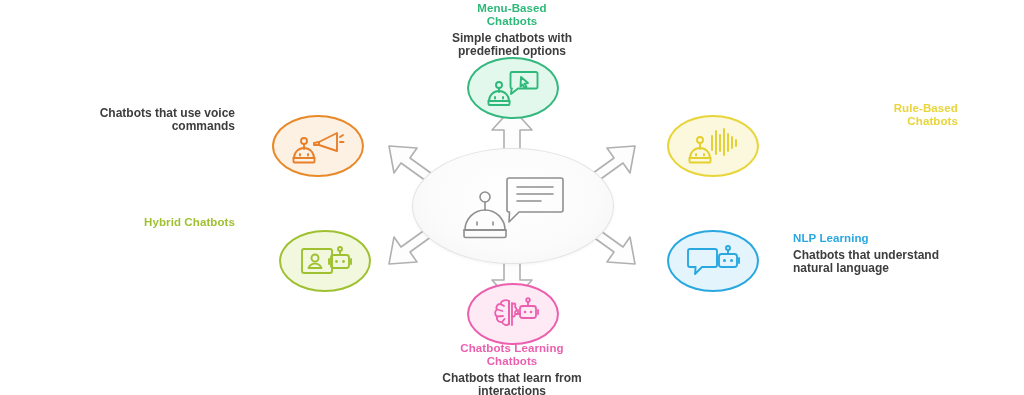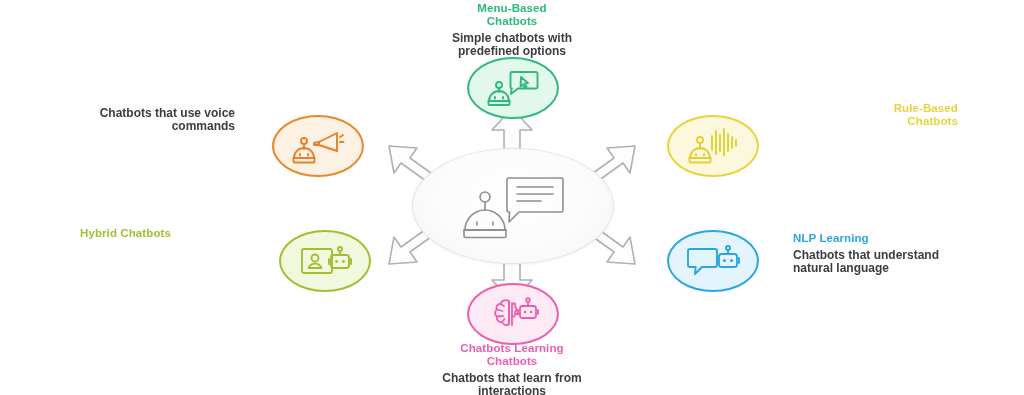--- a/index.html
+++ b/index.html
@@ -82,21 +82,21 @@
     font-size: 12px;
     line-height: 12.5px;
     color: #3d3d3d;
     margin: 0;
     font-weight: 600;
   }
 
   .lbl-menu   { left: 427px; top: 2px;   width: 170px; text-align: center; }
   .lbl-ml     { left: 427px; top: 342px; width: 170px; text-align: center; }
   .lbl-voice  { left: 80px;  top: 107px; width: 155px; text-align: right; }
-  .lbl-hybrid { left: 80px;  top: 227px; width: 155px; text-align: left; }
+  .lbl-hybrid { left: 80px;  top: 216px; width: 155px; text-align: right; }
   .lbl-rule   { left: 793px; top: 102px; width: 165px; text-align: right; }
   .lbl-nlp    { left: 793px; top: 232px; width: 165px; text-align: left; }
 </style>
 </head>
 <body>
 
 <div id="canvas">
 
   <svg class="arrows" viewBox="0 0 1024 395">
     <g fill="#fdfdfd" stroke="#b0b0b0" stroke-width="1.6" stroke-linejoin="round">

